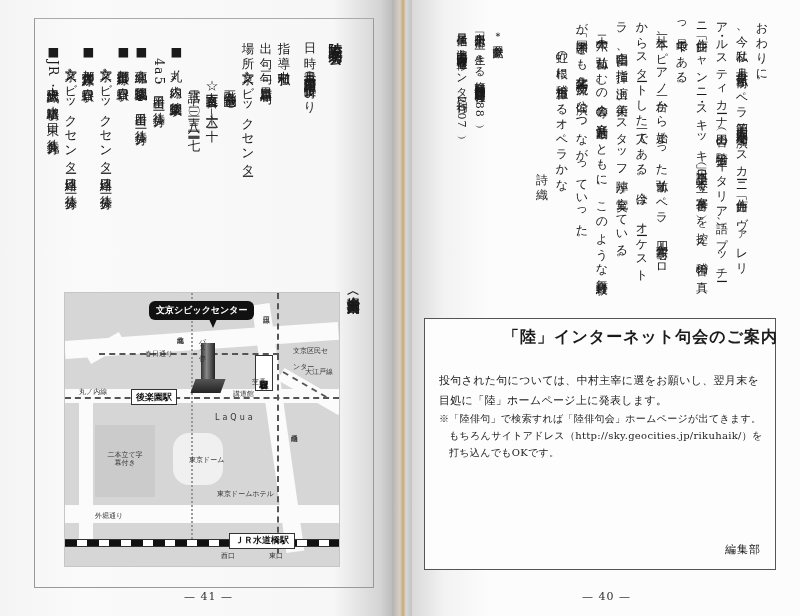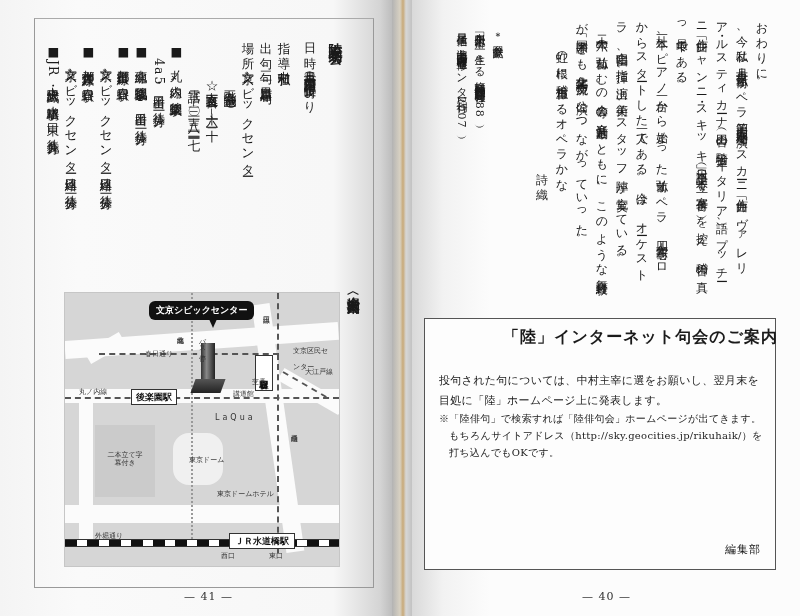--- a/index.html
+++ b/index.html
@@ -112,37 +112,37 @@
 
     <div class="jr-line"></div>
 
     <div class="building"></div>
     <div class="building-base"></div>
 
     <div class="callout">文京シビックセンター</div>
 
     <div class="station" style="left:66px; top:96px; width:44px; height:14px; line-height:14px;">後楽園駅</div>
     <div class="station vert" style="left:190px; top:62px; width:16px; height:34px; line-height:16px;">春日駅</div>
-    <div class="station" style="left:164px; top:240px; width:64px; height:14px; line-height:14px;">ＪＲ水道橋駅</div>
+    <div class="station" style="left:164px; top:240px; width:64px; height:14px; line-height:14px;font-family:Liberation Mono, monospace;">ＪＲ水道橋駅</div>
 
     <div class="map-label" style="left:60px; top:56px;margin-left:20px;">春日通り</div>
     <div class="map-label vert" style="left:110px; top:38px;">南北線</div>
     <div class="map-label vert" style="left:132px; top:40px;">バス停</div>
     <div class="map-label vert" style="left:196px; top:18px;">三田線</div>
     <div class="map-label" style="left:228px; top:50px; width:36px; white-space:normal; line-height:16px;">文京区民センター</div>
     <div class="map-label" style="left:240px; top:74px;">大江戸線</div>
     <div class="map-label" style="left:14px; top:94px;">丸ノ内線</div>
     <div class="map-label" style="left:187px; top:84px;">交番</div>
     <div class="map-label" style="left:168px; top:96px;">講道館</div>
     <div class="map-label" style="left:150px; top:120px; font-size:8px; letter-spacing:3px;">LaQua</div>
     <div class="map-label vert" style="left:224px; top:136px;">白山通り</div>
     <div class="map-label" style="left:40px; top:158px; width:40px; white-space:normal; text-align:center; line-height:8px;">二本立て字幕付き</div>
     <div class="map-label" style="left:116px; top:162px;margin-left:8px;">東京ドーム</div>
     <div class="map-label" style="left:152px; top:196px;">東京ドームホテル</div>
-    <div class="map-label" style="left:30px; top:218px;margin-top:20px;">外堀通り</div>
+    <div class="map-label" style="left:30px; top:218px;">外堀通り</div>
     <div class="map-label" style="left:156px; top:258px;">西口</div>
     <div class="map-label" style="left:204px; top:258px;">東口</div>
   </div>
 
   <div class="page-num" style="left:184px; top:590px;">— 41 —</div>
 </div>
 
 <div class="gutter"></div>
 
 <div class="page page-right"></div>

